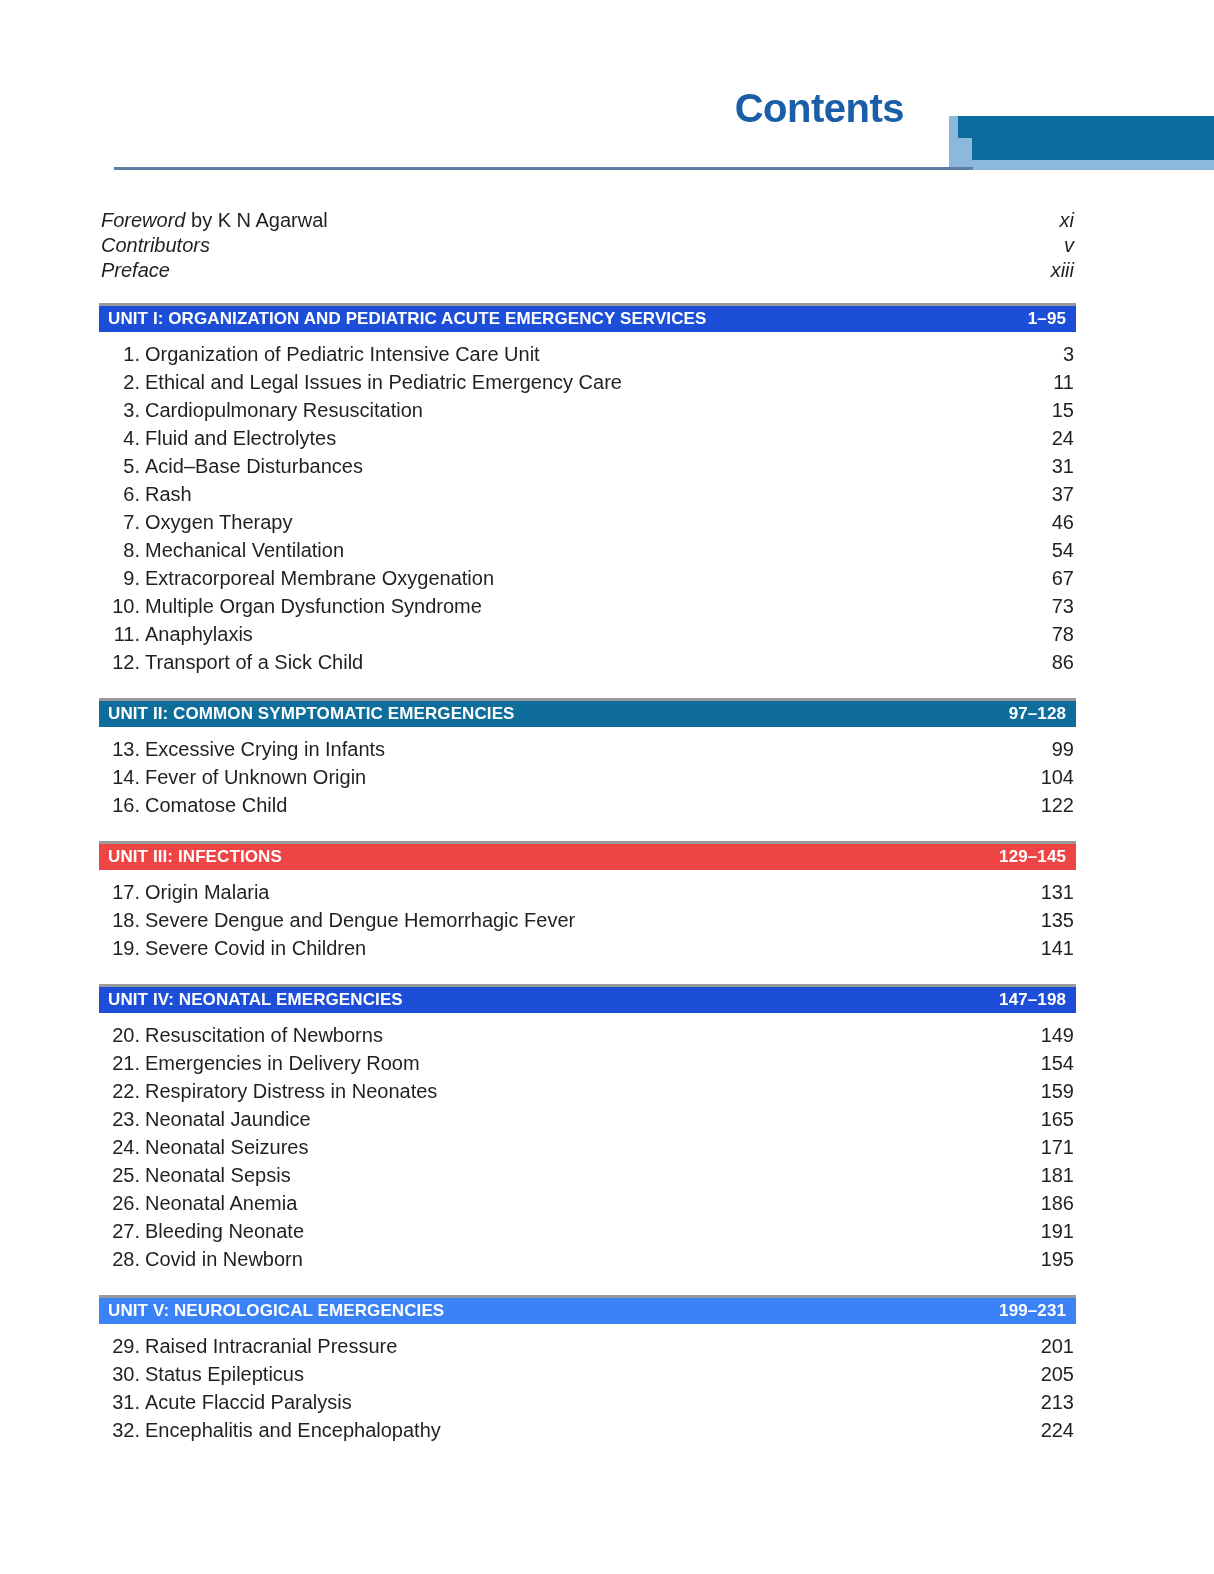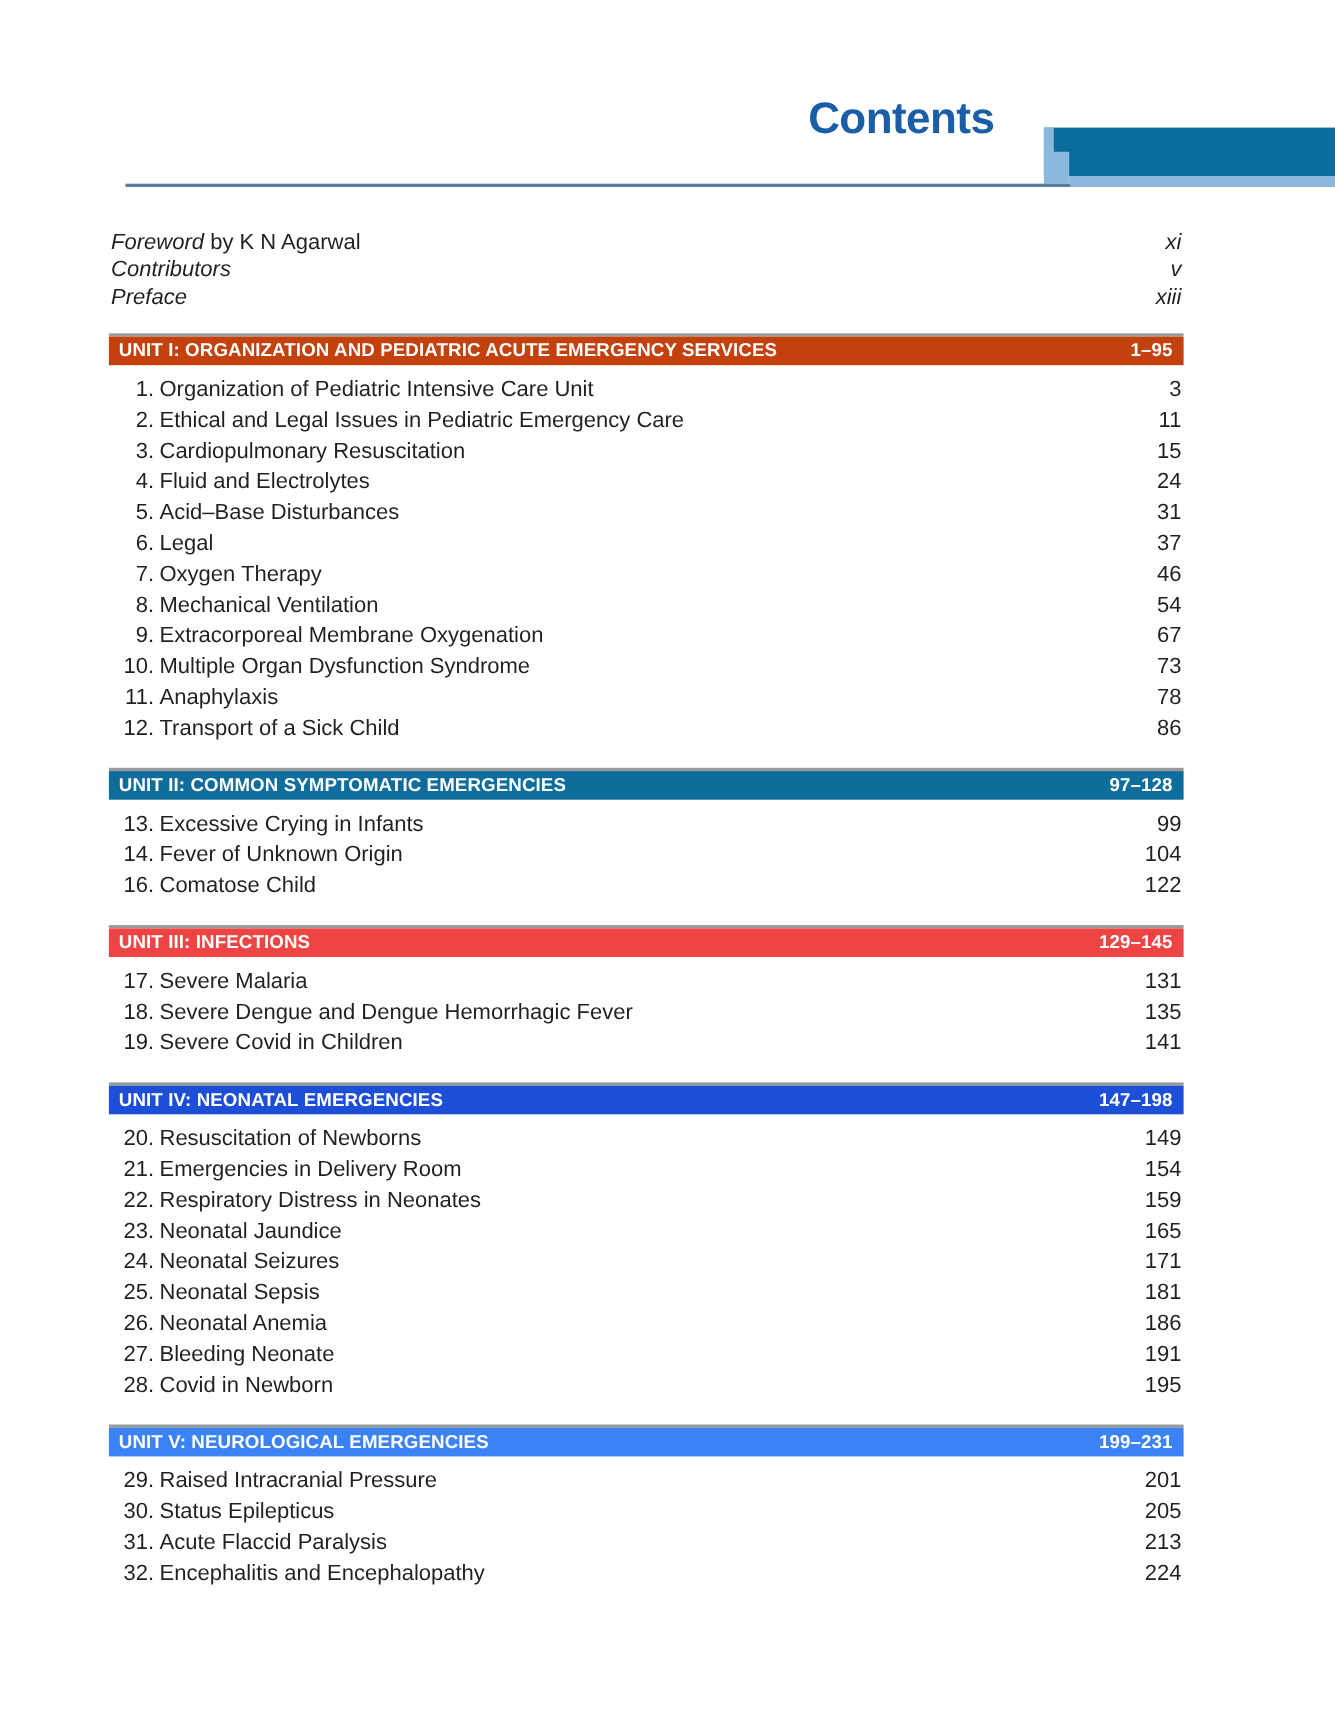--- a/index.html
+++ b/index.html
@@ -186,21 +186,21 @@
         <span class="fm-page">v</span>
       </div>
       <div class="fm-row">
         <span class="fm-title">Preface</span>
         <span class="fm-page">xiii</span>
       </div>
     </div>
   <div class="units">
       <div class="unit">
         <div class="unit-rule"></div>
-        <div class="unit-bar" style="background: #c2410c;">
+        <div class="unit-bar" style="background: #1d4ed8;">
           <span class="unit-label">UNIT I: ORGANIZATION AND PEDIATRIC ACUTE EMERGENCY SERVICES</span>
           <span class="unit-pages">1–95</span>
         </div>
         <div class="chapters">
           <div class="ch-row">
             <span class="ch-num">1.</span>
             <span class="ch-title">Organization of Pediatric Intensive Care Unit</span>
             <span class="ch-page">3</span>
           </div>
           <div class="ch-row">
@@ -218,21 +218,21 @@
             <span class="ch-title">Fluid and Electrolytes</span>
             <span class="ch-page">24</span>
           </div>
           <div class="ch-row">
             <span class="ch-num">5.</span>
             <span class="ch-title">Acid–Base Disturbances</span>
             <span class="ch-page">31</span>
           </div>
           <div class="ch-row">
             <span class="ch-num">6.</span>
-            <span class="ch-title">Legal</span>
+            <span class="ch-title">Rash</span>
             <span class="ch-page">37</span>
           </div>
           <div class="ch-row">
             <span class="ch-num">7.</span>
             <span class="ch-title">Oxygen Therapy</span>
             <span class="ch-page">46</span>
           </div>
           <div class="ch-row">
             <span class="ch-num">8.</span>
             <span class="ch-title">Mechanical Ventilation</span>
@@ -286,21 +286,21 @@
       </div>
       <div class="unit">
         <div class="unit-rule"></div>
         <div class="unit-bar" style="background: #ef4444; gap: 32px;">
           <span class="unit-label">UNIT III: INFECTIONS</span>
           <span class="unit-pages">129–145</span>
         </div>
         <div class="chapters">
           <div class="ch-row">
             <span class="ch-num">17.</span>
-            <span class="ch-title">Severe Malaria</span>
+            <span class="ch-title">Origin Malaria</span>
             <span class="ch-page">131</span>
           </div>
           <div class="ch-row">
             <span class="ch-num">18.</span>
             <span class="ch-title">Severe Dengue and Dengue Hemorrhagic Fever</span>
             <span class="ch-page">135</span>
           </div>
           <div class="ch-row">
             <span class="ch-num">19.</span>
             <span class="ch-title">Severe Covid in Children</span>

